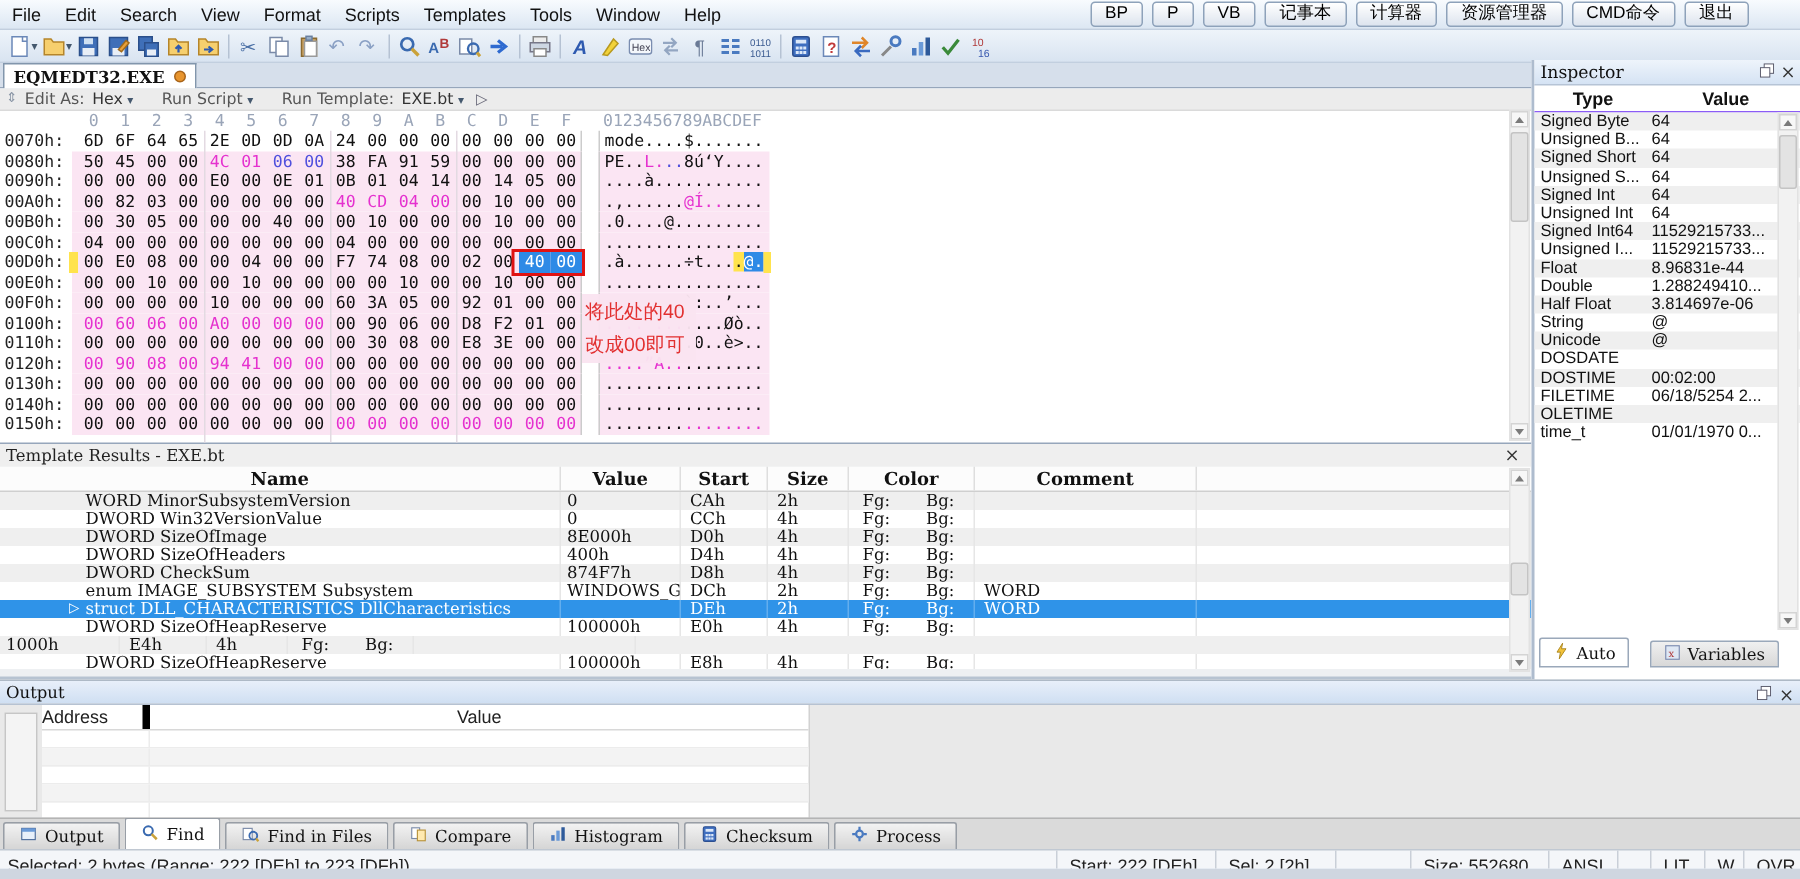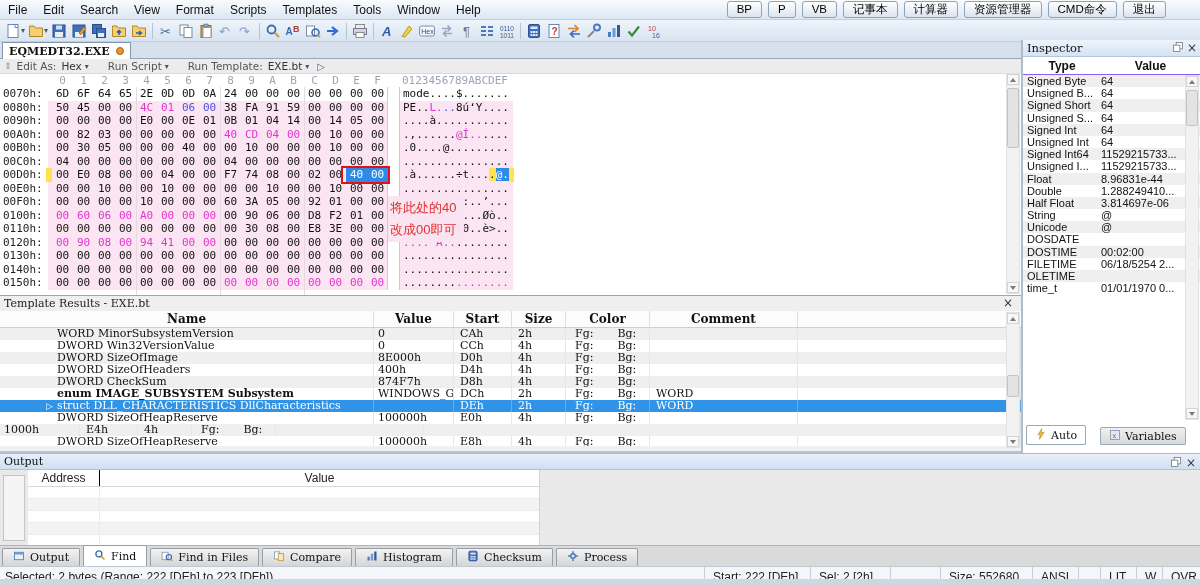--- a/index.html
+++ b/index.html
@@ -81,21 +81,21 @@
 .instab{display:flex;align-items:center;gap:4px;height:18px;padding:0 8px;border:1px solid #9aa8ba;border-radius:2px 2px 0 0;background:linear-gradient(#f0f0f0,#d8d8d8)}
 .instab.active{background:#fff;height:20px}
 .tabarrows{color:#667;font-size:9px;margin-left:4px;letter-spacing:2px}
 
 
 .outputpanel{position:absolute;left:0;top:453px;width:1200px;height:92px;background:#e9e9e9;border-top:1px solid #aeb9c6}
 .outtit{position:relative;height:16px;background:linear-gradient(#e8effa,#cfdff2);display:flex;align-items:center;padding-left:4px;font-family:"DejaVu Serif",serif;font-size:11px;border-bottom:1px solid #b6c2d2}
 .outstrip{position:absolute;left:3px;top:21px;width:22px;height:66px;background:#f4f4f4;border:1px solid #c6c6c6}
 .outtable{position:absolute;left:28px;top:16px;width:512px;height:76px;background:#fff;border-right:1px solid #d2d2d2}
 .outhead{display:flex;height:17px;border-bottom:1px solid #d8d8d8;align-items:center;font-size:12px;color:#222}
-.ohc1{width:72px;text-align:center;border-right:1px solid #000000;height:100%;line-height:16px}
+.ohc1{width:72px;border-right:5px solid #000000;height:100%;line-height:16px}
 .ohc2{flex:1;text-align:center}
 .orow{height:12px;border-bottom:1px solid #ececec;display:flex}
 .orow .oc1{width:72px;border-right:1px solid #ececec;height:100%}
 .orow.alt{background:#f3f3f3}
 
 
 .bottomtabs{position:absolute;left:0;top:545px;width:1200px;height:21px;background:#dadada;border-top:1px solid #b4b4b4;display:flex;align-items:flex-end;padding-left:2px;gap:3px}
 .btab{display:flex;align-items:center;gap:5px;height:18px;padding:0 10px;border:1px solid #989ea6;border-bottom:none;border-radius:2px 2px 0 0;background:linear-gradient(#f3f3f3,#d5d5d5);font-family:"DejaVu Serif",serif;font-size:11px;white-space:nowrap}
 .btab.active{background:#fff;height:21px}
 
@@ -456,21 +456,21 @@
         <div class="trow alt">
           <span class="tc" style="width: 374px; padding-left: 57px; position: relative;">DWORD CheckSum</span>
           <span class="tc" style="width: 80px; padding-left: 4px;">874F7h</span>
           <span class="tc" style="width: 58px; padding-left: 6px;">D8h</span>
           <span class="tc" style="width: 54px; padding-left: 6px;">4h</span>
           <span class="tc" style="width: 84px;"><span style="padding-left: 9px;">Fg:</span><span style="padding-left: 24px;">Bg:</span></span>
           <span class="tc" style="width: 148px; padding-left: 6px;"></span>
           <span class="tc" style="flex: 1 1 0%;"></span>
         </div>
         <div class="trow">
-          <span class="tc" style="width: 374px; padding-left: 57px; position: relative; font-weight: bold;">enum IMAGE_SUBSYSTEM Subsystem</span>
+          <span class="tc" style="width: 374px; padding-left: 57px; position: relative;">enum IMAGE_SUBSYSTEM Subsystem</span>
           <span class="tc" style="width: 80px; padding-left: 4px;">WINDOWS_GUI …</span>
           <span class="tc" style="width: 58px; padding-left: 6px;">DCh</span>
           <span class="tc" style="width: 54px; padding-left: 6px;">2h</span>
           <span class="tc" style="width: 84px;"><span style="padding-left: 9px;">Fg:</span><span style="padding-left: 24px;">Bg:</span></span>
           <span class="tc" style="width: 148px; padding-left: 6px;">WORD</span>
           <span class="tc" style="flex: 1 1 0%;"></span>
         </div>
         <div class="trow alt selrow">
           <span class="tc" style="width: 374px; padding-left: 57px; position: relative;">struct DLL_CHARACTERISTICS DllCharacteristics<span class="twistie">▷</span></span>
           <span class="tc" style="width: 80px; padding-left: 4px;"></span>

